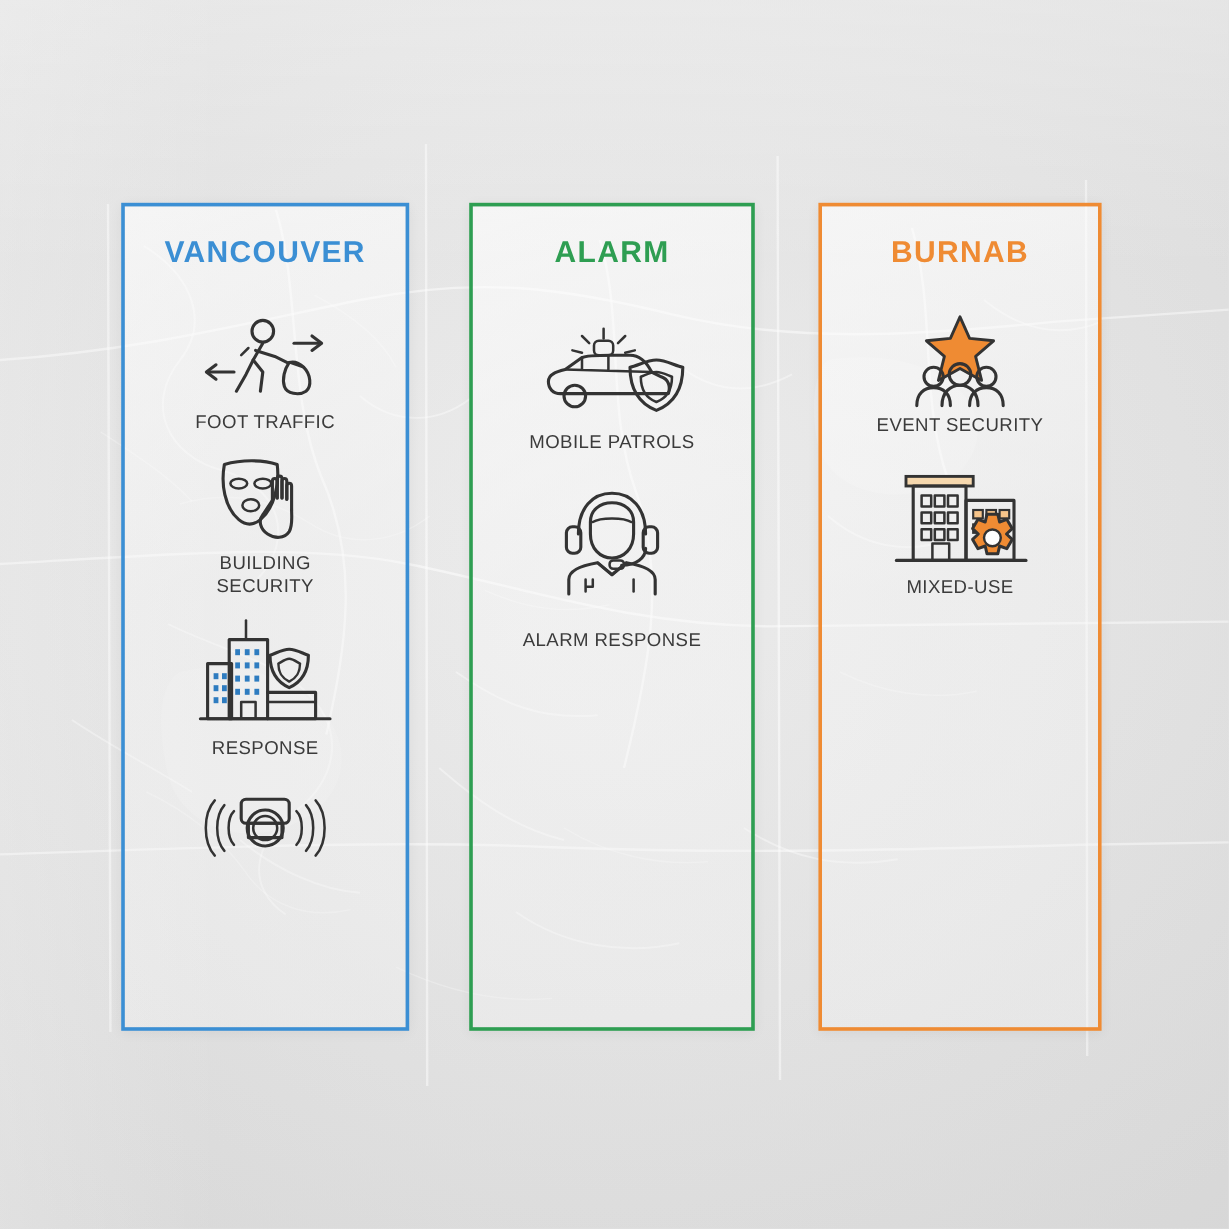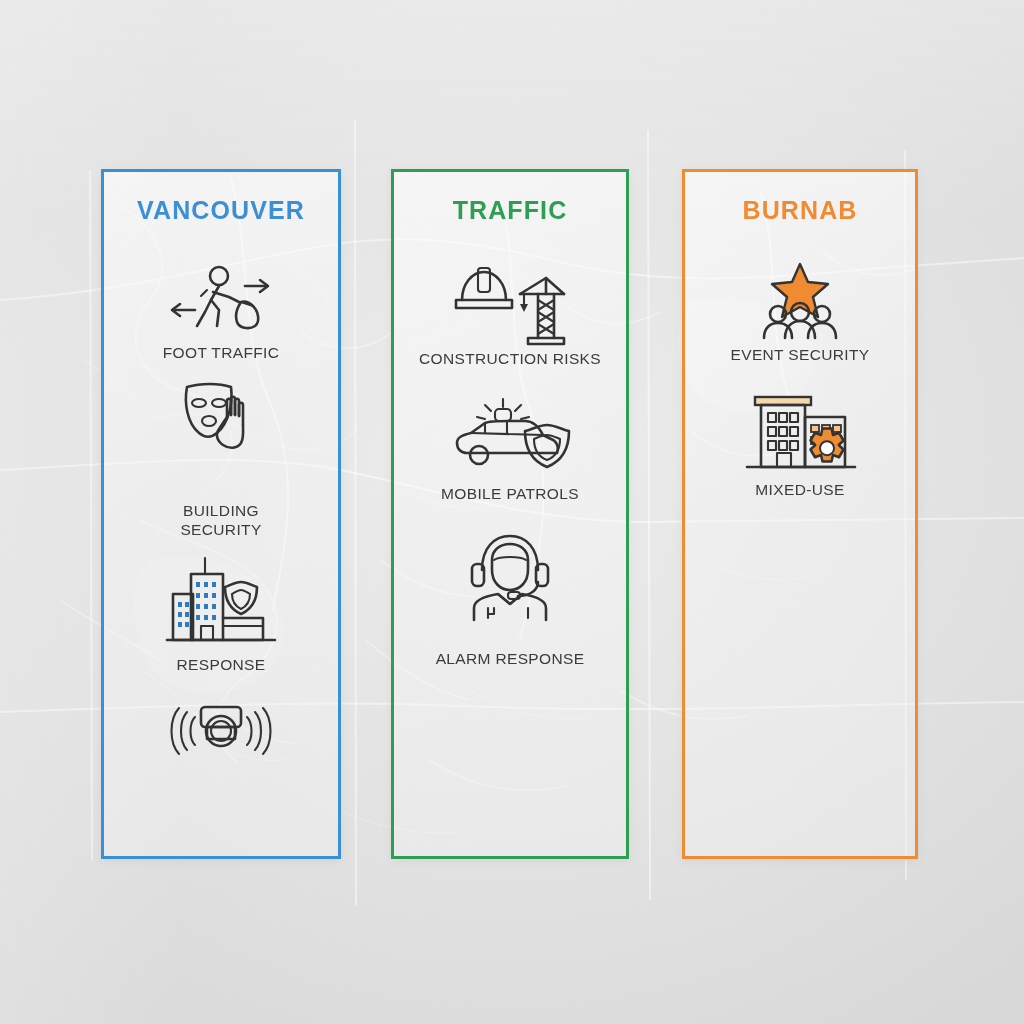--- a/index.html
+++ b/index.html
@@ -113,21 +113,21 @@
     font-stretch: condensed;
     letter-spacing: 0.35px;
     color: #3b3b3b;
     text-align: center;
     line-height: 1.22;
     white-space: pre-line;
   }
 
   
   .panel-vancouver .item-1 { margin-top: 20px; }
-  .panel-vancouver .item-2 { margin-top: 18px; gap: 41px; }
+  .panel-vancouver .item-2 { margin-top: 18px; }
   .panel-vancouver .item-3 { margin-top: 17px; }
   .panel-vancouver .item-4 { margin-top: 24px; }
 
   .panel-surrey .item-1 { margin-top: 16px; }
   .panel-surrey .item-2 { margin-top: 28px; }
   .panel-surrey .item-3 { margin-top: 26px; gap: 24px; }
 
   .panel-burnaby .item-1 { margin-top: 18px; }
   .panel-burnaby .item-2 { margin-top: 26px; }
   .panel-burnaby .item-3 { margin-top: 24px; }
@@ -286,43 +286,24 @@
               </g>
             </svg>
           </div>
           <div class="item-label"></div>
         </div>
 
       </div>
     </section>
 
     <section class="panel panel-surrey">
-      <h2 class="panel-title">TRAFFIC</h2>
+      <h2 class="panel-title">ALARM</h2>
 
       <div class="items">
 
-        <div class="item item-1">
-          <div class="item-icon">
-            <svg width="120" height="84" viewBox="0 0 120 84">
-              <path class="ink" d="M12,40 C12,24 22,12 34,12 C46,12 56,24 56,40" fill="#f4f9f4"></path>
-              <rect class="ink-thin" x="28" y="8" width="12" height="24" rx="3" fill="#cfe8d2"></rect>
-              <path class="ink" d="M6,40 L62,40 L62,48 L6,48 Z" fill="#f4f9f4"></path>
-              <path class="ink" d="M70,34 L114,34"></path>
-              <path class="ink" d="M70,34 L96,18 L114,34" fill="#f4f9f4"></path>
-              <path class="ink" d="M96,18 L96,34"></path>
-              <path class="ink" d="M88,34 L88,78"></path>
-              <path class="ink" d="M104,34 L104,78"></path>
-              <path class="ink-thin" d="M88,40 L104,50 M104,40 L88,50 M88,52 L104,62 M104,52 L88,62 M88,64 L104,74 M104,64 L88,74"></path>
-              <path class="ink" d="M78,78 L114,78 L114,84 L78,84 Z" fill="#f4f9f4"></path>
-              <path class="ink-thin" d="M74,34 L74,46"></path>
-              <path class="ink-fill" d="M70,44 L78,44 L74,52 Z"></path>
-            </svg>
-          </div>
-          <div class="item-label">CONSTRUCTION RISKS</div>
-        </div>
 
         <div class="item item-2">
           <div class="item-icon">
             <svg width="126" height="82" viewBox="0 0 126 82">
               <rect class="ink-thin" x="48" y="12" width="16" height="12" rx="4" fill="#ece7c4"></rect>
               <g class="ink-thin">
                 <path d="M56,10 L56,2"></path>
                 <path d="M44,14 L38,8"></path>
                 <path d="M68,14 L74,8"></path>
                 <path d="M38,22 L30,20"></path>

